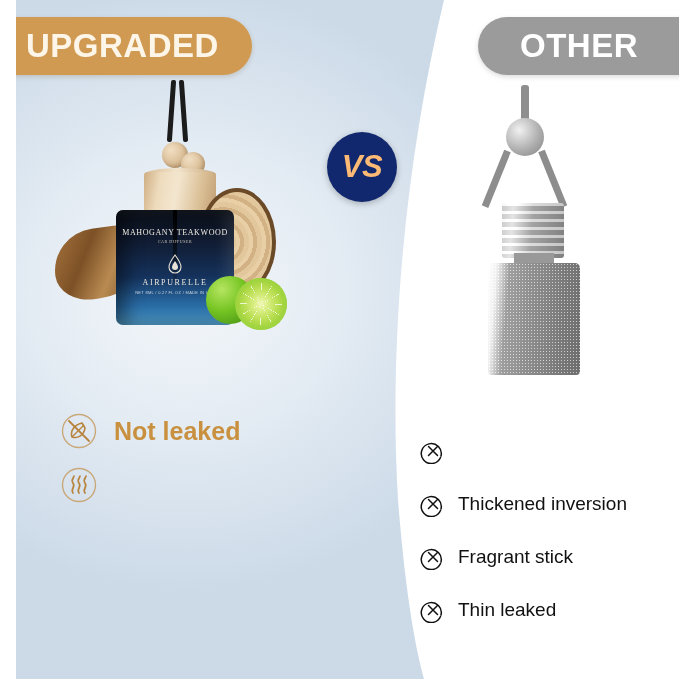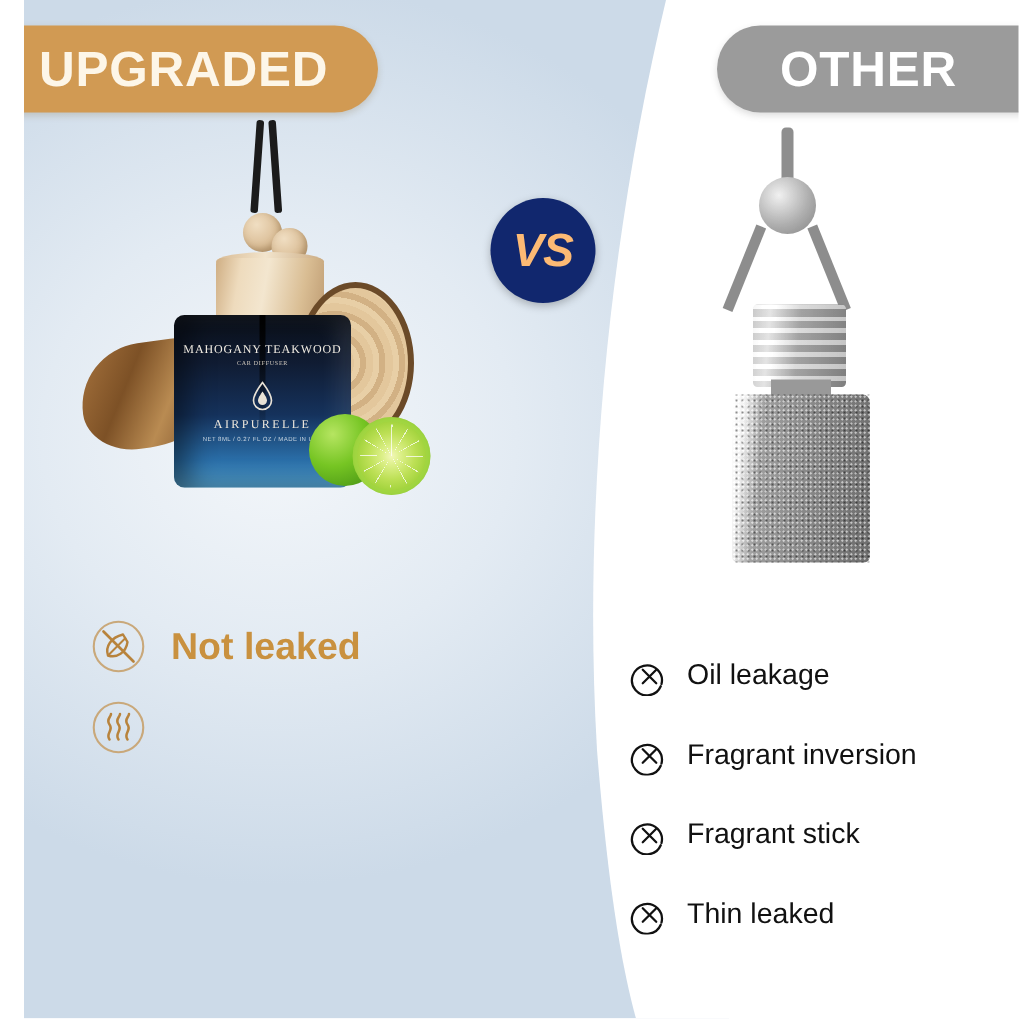--- a/index.html
+++ b/index.html
@@ -405,31 +405,30 @@
 
   <div class="features-right">
 
     <div class="feat-r">
       <div class="feat-r-icon">
         <svg viewBox="0 0 26 26" width="26" height="26">
           <path d="M20.5 19.5 A10 10 0 1 1 21 18" fill="none" stroke="#111" stroke-width="1.5" stroke-linecap="round"></path>
           <path d="M8.5 8.5 L17.5 17.5 M17.5 8.5 L8.5 17.5" stroke="#111" stroke-width="1.5" stroke-linecap="round"></path>
         </svg>
       </div>
-      <div class="feat-r-label">Oil leakage</div>
     </div>
 
     <div class="feat-r">
       <div class="feat-r-icon">
         <svg viewBox="0 0 26 26" width="26" height="26">
           <path d="M20.5 19.5 A10 10 0 1 1 21 18" fill="none" stroke="#111" stroke-width="1.5" stroke-linecap="round"></path>
           <path d="M8.5 8.5 L17.5 17.5 M17.5 8.5 L8.5 17.5" stroke="#111" stroke-width="1.5" stroke-linecap="round"></path>
         </svg>
       </div>
-      <div class="feat-r-label">Fragrant inversion</div>
+      <div class="feat-r-label">Thickened inversion</div>
     </div>
 
     <div class="feat-r">
       <div class="feat-r-icon">
         <svg viewBox="0 0 26 26" width="26" height="26">
           <path d="M20.5 19.5 A10 10 0 1 1 21 18" fill="none" stroke="#111" stroke-width="1.5" stroke-linecap="round"></path>
           <path d="M8.5 8.5 L17.5 17.5 M17.5 8.5 L8.5 17.5" stroke="#111" stroke-width="1.5" stroke-linecap="round"></path>
         </svg>
       </div>
       <div class="feat-r-label">Fragrant stick</div>

